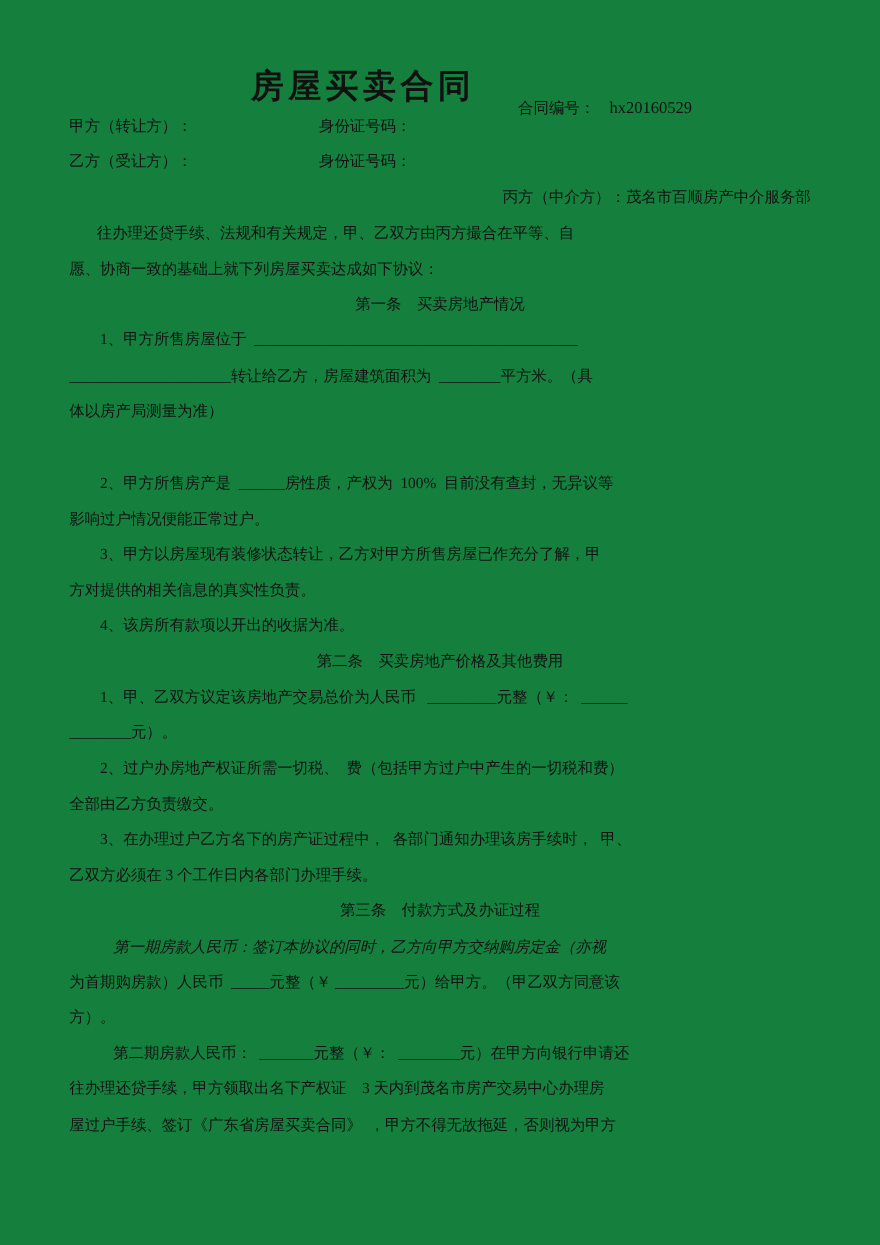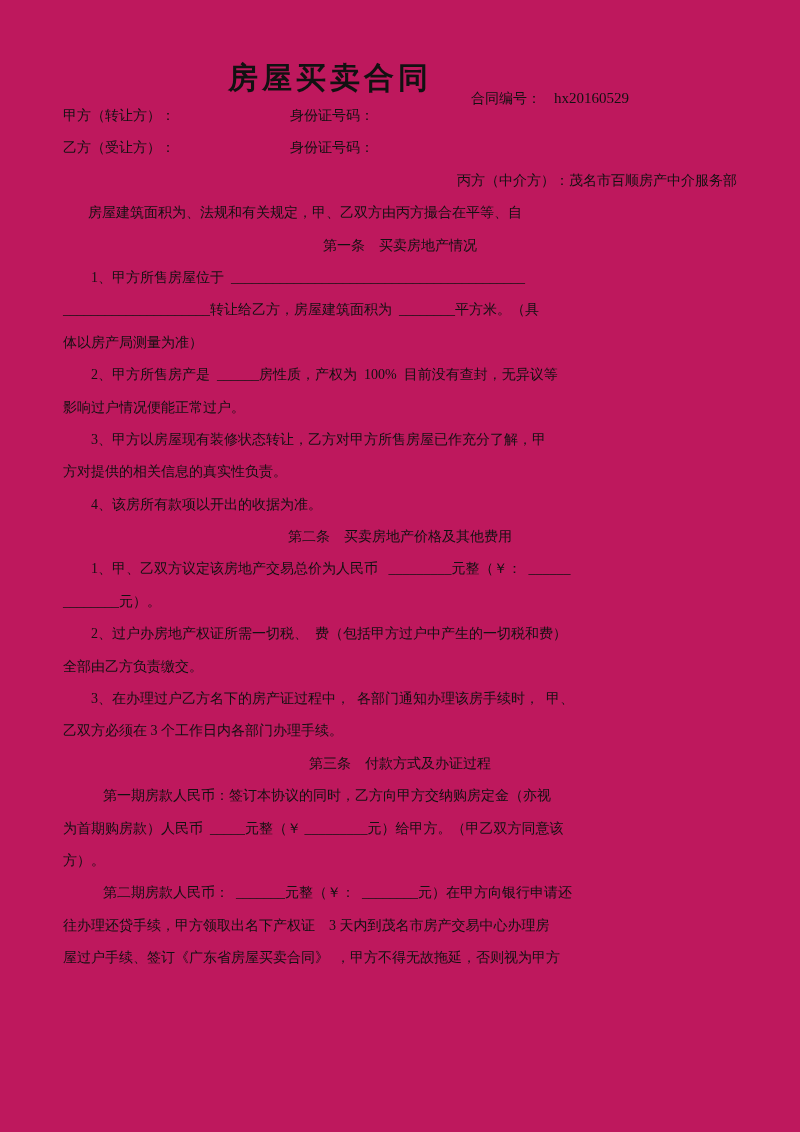--- a/index.html
+++ b/index.html
@@ -4,21 +4,21 @@
 <style>
   html, body {
     margin: 0;
     padding: 0;
     background: #ffffff;
   }
   .page {
     position: relative;
     width: 800px;
     height: 1132px;
-    background: #be185d;
+    background: #15803d;
     overflow: hidden;
     font-family: "Liberation Serif", "DejaVu Serif", serif;
     color: #111111;
   }
   .title-block {
     position: absolute;
     left: 0;
     top: 58px;
     width: 800px;
     height: 42px;
@@ -72,38 +72,39 @@
   <div class="title-block">
     <div class="doc-title">房屋买卖合同</div>
     <div class="contract-no-wrap">
       <span>合同编号：</span><span class="contract-no-value">hx20160529</span>
     </div>
   </div>
   <div class="lines">
       <div class="line"><span class="party-label">甲方（转让方）：</span><span>身份证号码：</span></div>
       <div class="line"><span class="party-label">乙方（受让方）：</span><span>身份证号码：</span></div>
       <div class="line" style="padding-left: 50px; text-align: right;">丙方（中介方）：茂名市百顺房产中介服务部</div>
-      <div class="line" style="padding-left: 25px;">房屋建筑面积为、法规和有关规定，甲、乙双方由丙方撮合在平等、自</div>
+      <div class="line" style="padding-left: 25px;">往办理还贷手续、法规和有关规定，甲、乙双方由丙方撮合在平等、自</div>
+      <div class="line">愿、协商一致的基础上就下列房屋买卖达成如下协议：</div>
       <div class="line heading">第一条    买卖房地产情况</div>
       <div class="line" style="padding-left: 28px;">1、甲方所售房屋位于  __________________________________________</div>
       <div class="line">_____________________转让给乙方，房屋建筑面积为  ________平方米。（具</div>
       <div class="line">体以房产局测量为准）</div>
-      <div class="line" style="padding-left: 28px;">2、甲方所售房产是  ______房性质，产权为  100%  目前没有查封，无异议等</div>
+      <div class="line" style="padding-left: 28px; margin-top: 33px;">2、甲方所售房产是  ______房性质，产权为  100%  目前没有查封，无异议等</div>
       <div class="line">影响过户情况便能正常过户。</div>
       <div class="line" style="padding-left: 28px;">3、甲方以房屋现有装修状态转让，乙方对甲方所售房屋已作充分了解，甲</div>
       <div class="line">方对提供的相关信息的真实性负责。</div>
       <div class="line" style="padding-left: 28px;">4、该房所有款项以开出的收据为准。</div>
       <div class="line heading">第二条    买卖房地产价格及其他费用</div>
       <div class="line" style="padding-left: 28px;">1、甲、乙双方议定该房地产交易总价为人民币   _________元整（￥：  ______</div>
       <div class="line">________元）。</div>
       <div class="line" style="padding-left: 28px;">2、过户办房地产权证所需一切税、  费（包括甲方过户中产生的一切税和费）</div>
       <div class="line">全部由乙方负责缴交。</div>
       <div class="line" style="padding-left: 28px;">3、在办理过户乙方名下的房产证过程中，  各部门通知办理该房手续时，  甲、</div>
       <div class="line">乙双方必须在 3 个工作日内各部门办理手续。</div>
       <div class="line heading">第三条    付款方式及办证过程</div>
-      <div class="line" style="padding-left: 40px;">第一期房款人民币：签订本协议的同时，乙方向甲方交纳购房定金（亦视</div>
+      <div class="line" style="padding-left: 40px; font-style: italic;">第一期房款人民币：签订本协议的同时，乙方向甲方交纳购房定金（亦视</div>
       <div class="line">为首期购房款）人民币  _____元整（￥ _________元）给甲方。（甲乙双方同意该</div>
       <div class="line">方）。</div>
       <div class="line" style="padding-left: 40px;">第二期房款人民币：  _______元整（￥：  ________元）在甲方向银行申请还</div>
       <div class="line">往办理还贷手续，甲方领取出名下产权证    3 天内到茂名市房产交易中心办理房</div>
       <div class="line">屋过户手续、签订《广东省房屋买卖合同》  ，甲方不得无故拖延，否则视为甲方</div>
     </div>
 </div>
 
 </body></html>

